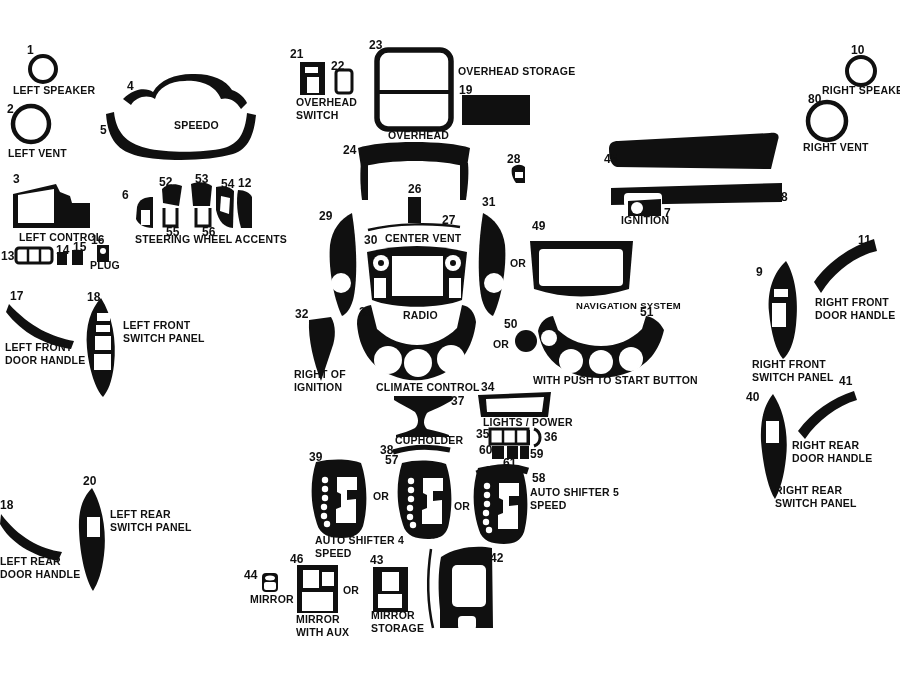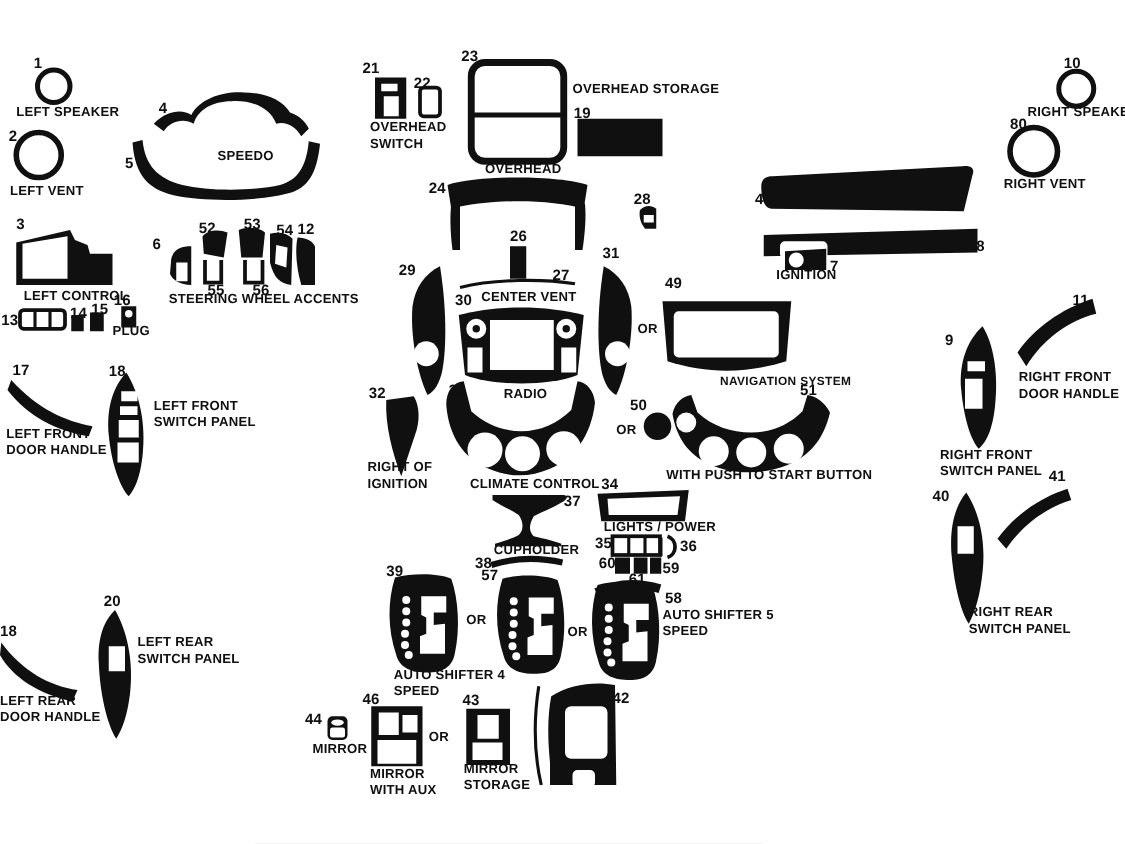--- a/index.html
+++ b/index.html
@@ -330,20 +330,21 @@
 <span class="cap" style="left:296px;top:96px;width:72px">OVERHEAD SWITCH</span>
 <span class="cap nowrap" style="left:388px;top:129px">OVERHEAD</span>
 <span class="cap nowrap" style="left:458px;top:65px">OVERHEAD STORAGE</span>
 <span class="cap nowrap" style="left:385px;top:232px">CENTER VENT</span>
 <span class="cap nowrap" style="left:403px;top:309px">RADIO</span>
 <span class="cap nowrap" style="left:621px;top:214px">IGNITION</span>
 <span class="cap nowrap" style="left:822px;top:84px">RIGHT SPEAKER</span>
 <span class="cap nowrap" style="left:803px;top:141px">RIGHT VENT</span>
 <span class="cap" style="left:815px;top:296px;width:95px">RIGHT FRONT DOOR HANDLE</span>
 <span class="cap" style="left:752px;top:358px;width:95px">RIGHT FRONT SWITCH PANEL</span>
+<span class="cap" style="left:792px;top:439px;width:95px">RIGHT REAR DOOR HANDLE</span>
 <span class="cap" style="left:775px;top:484px;width:90px">RIGHT REAR SWITCH PANEL</span>
 <span class="cap sm nowrap" style="left:548px;top:300px">NAVIGATION SYSTEM</span>
 <span class="cap nowrap" style="left:533px;top:374px">WITH PUSH TO START BUTTON</span>
 <span class="cap" style="left:294px;top:368px;width:66px">RIGHT OF IGNITION</span>
 <span class="cap nowrap" style="left:376px;top:381px">CLIMATE CONTROL</span>
 <span class="cap nowrap" style="left:395px;top:434px">CUPHOLDER</span>
 <span class="cap nowrap" style="left:483px;top:416px">LIGHTS / POWER</span>
 <span class="cap" style="left:315px;top:534px;width:95px">AUTO SHIFTER 4 SPEED</span>
 <span class="cap" style="left:530px;top:486px;width:95px">AUTO SHIFTER 5 SPEED</span>
 <span class="cap nowrap" style="left:250px;top:593px">MIRROR</span>

